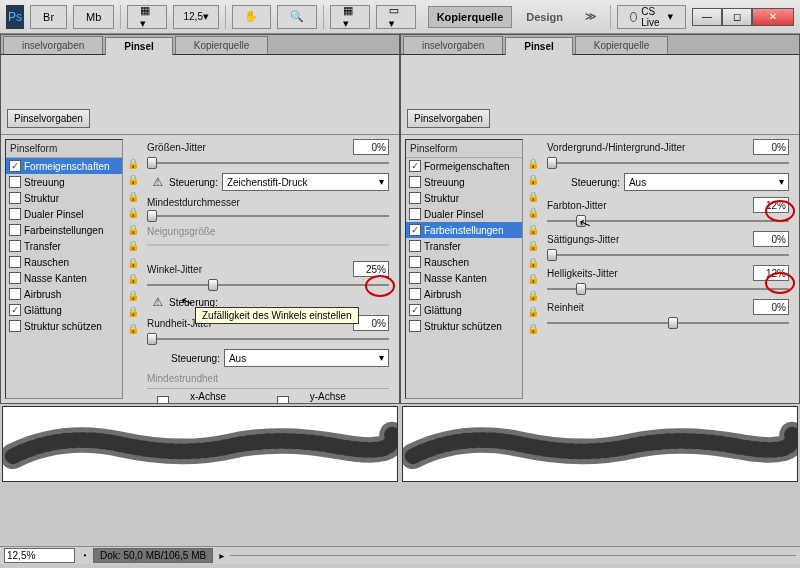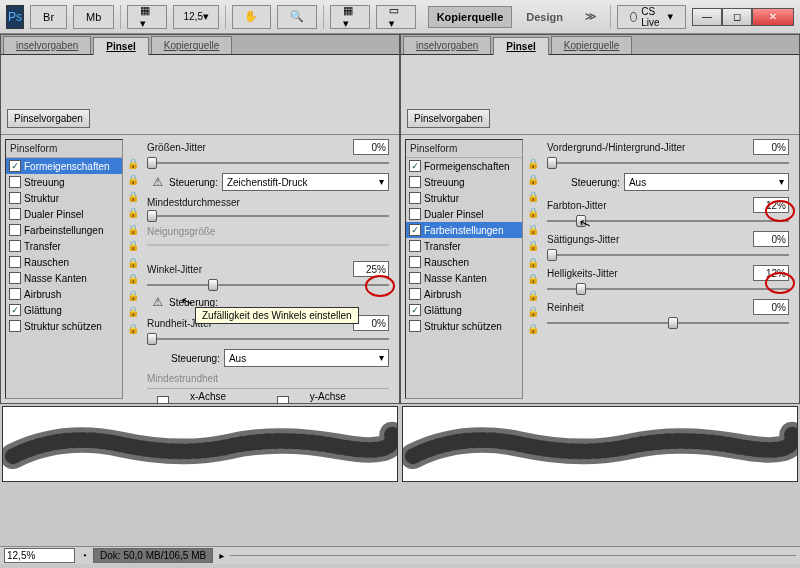--- a/index.html
+++ b/index.html
@@ -13,21 +13,21 @@
   .ws-active { background:#c0c0c0; border:1px solid #888; font-weight:bold; }
   .ws-inactive { color:#555; }
   .win-btns { display:flex; gap:0;}
   .win-btn { width:30px;height:18px;border:1px solid #555;display:flex;align-items:center;justify-content:center;font-size:10px;background:linear-gradient(#eee,#ccc);}
   .win-close { width:42px; background:linear-gradient(#ff8e8e,#d84040); color:#fff;}
   
   .panels-row { display:flex; height: 370px; }
   .brush-panel { flex:1; border:1px solid #555; background:#d6d6d6; display:flex; flex-direction:column; margin:0; }
   
   .tab-strip { height:20px; display:flex; align-items:flex-end; background:#b0b0b0; border-bottom:1px solid #333; padding-left:2px; gap:2px;}
-  .tab { padding:3px 12px 3px; font-size:10px; background:#c0c0c0; border:1px solid #777; border-bottom:none; color:#444; cursor:pointer;text-decoration:underline;}
+  .tab { padding:3px 18px 3px; font-size:10px; background:#c0c0c0; border:1px solid #777; border-bottom:none; color:#444; cursor:pointer;}
   .tab.active { background:#d6d6d6; color:#000; font-weight:bold; position:relative; top:1px;}
   
   .panel-body { display:flex; flex:1; overflow:hidden; }
   .top-row { padding:6px; border-bottom:1px solid #888;margin-top:48px; }
   .btn-preset { padding:3px 6px; border:1px solid #666; background:linear-gradient(#eee,#d0d0d0); cursor:pointer; font-size:10px;}
   
   .left-list { width:118px; border:1px inset #888; margin:4px; background:#d0d0d0; display:flex; flex-direction:column;}
   .list-head { padding:3px 4px; border-bottom:1px solid #aaa; font-size:10px; color:#222;}
   .list-item { display:flex; align-items:center; padding:2px 3px; gap:3px; font-size:10px; cursor:pointer;}
   .list-item.sel { background:#3a7bd5; color:#fff; }

